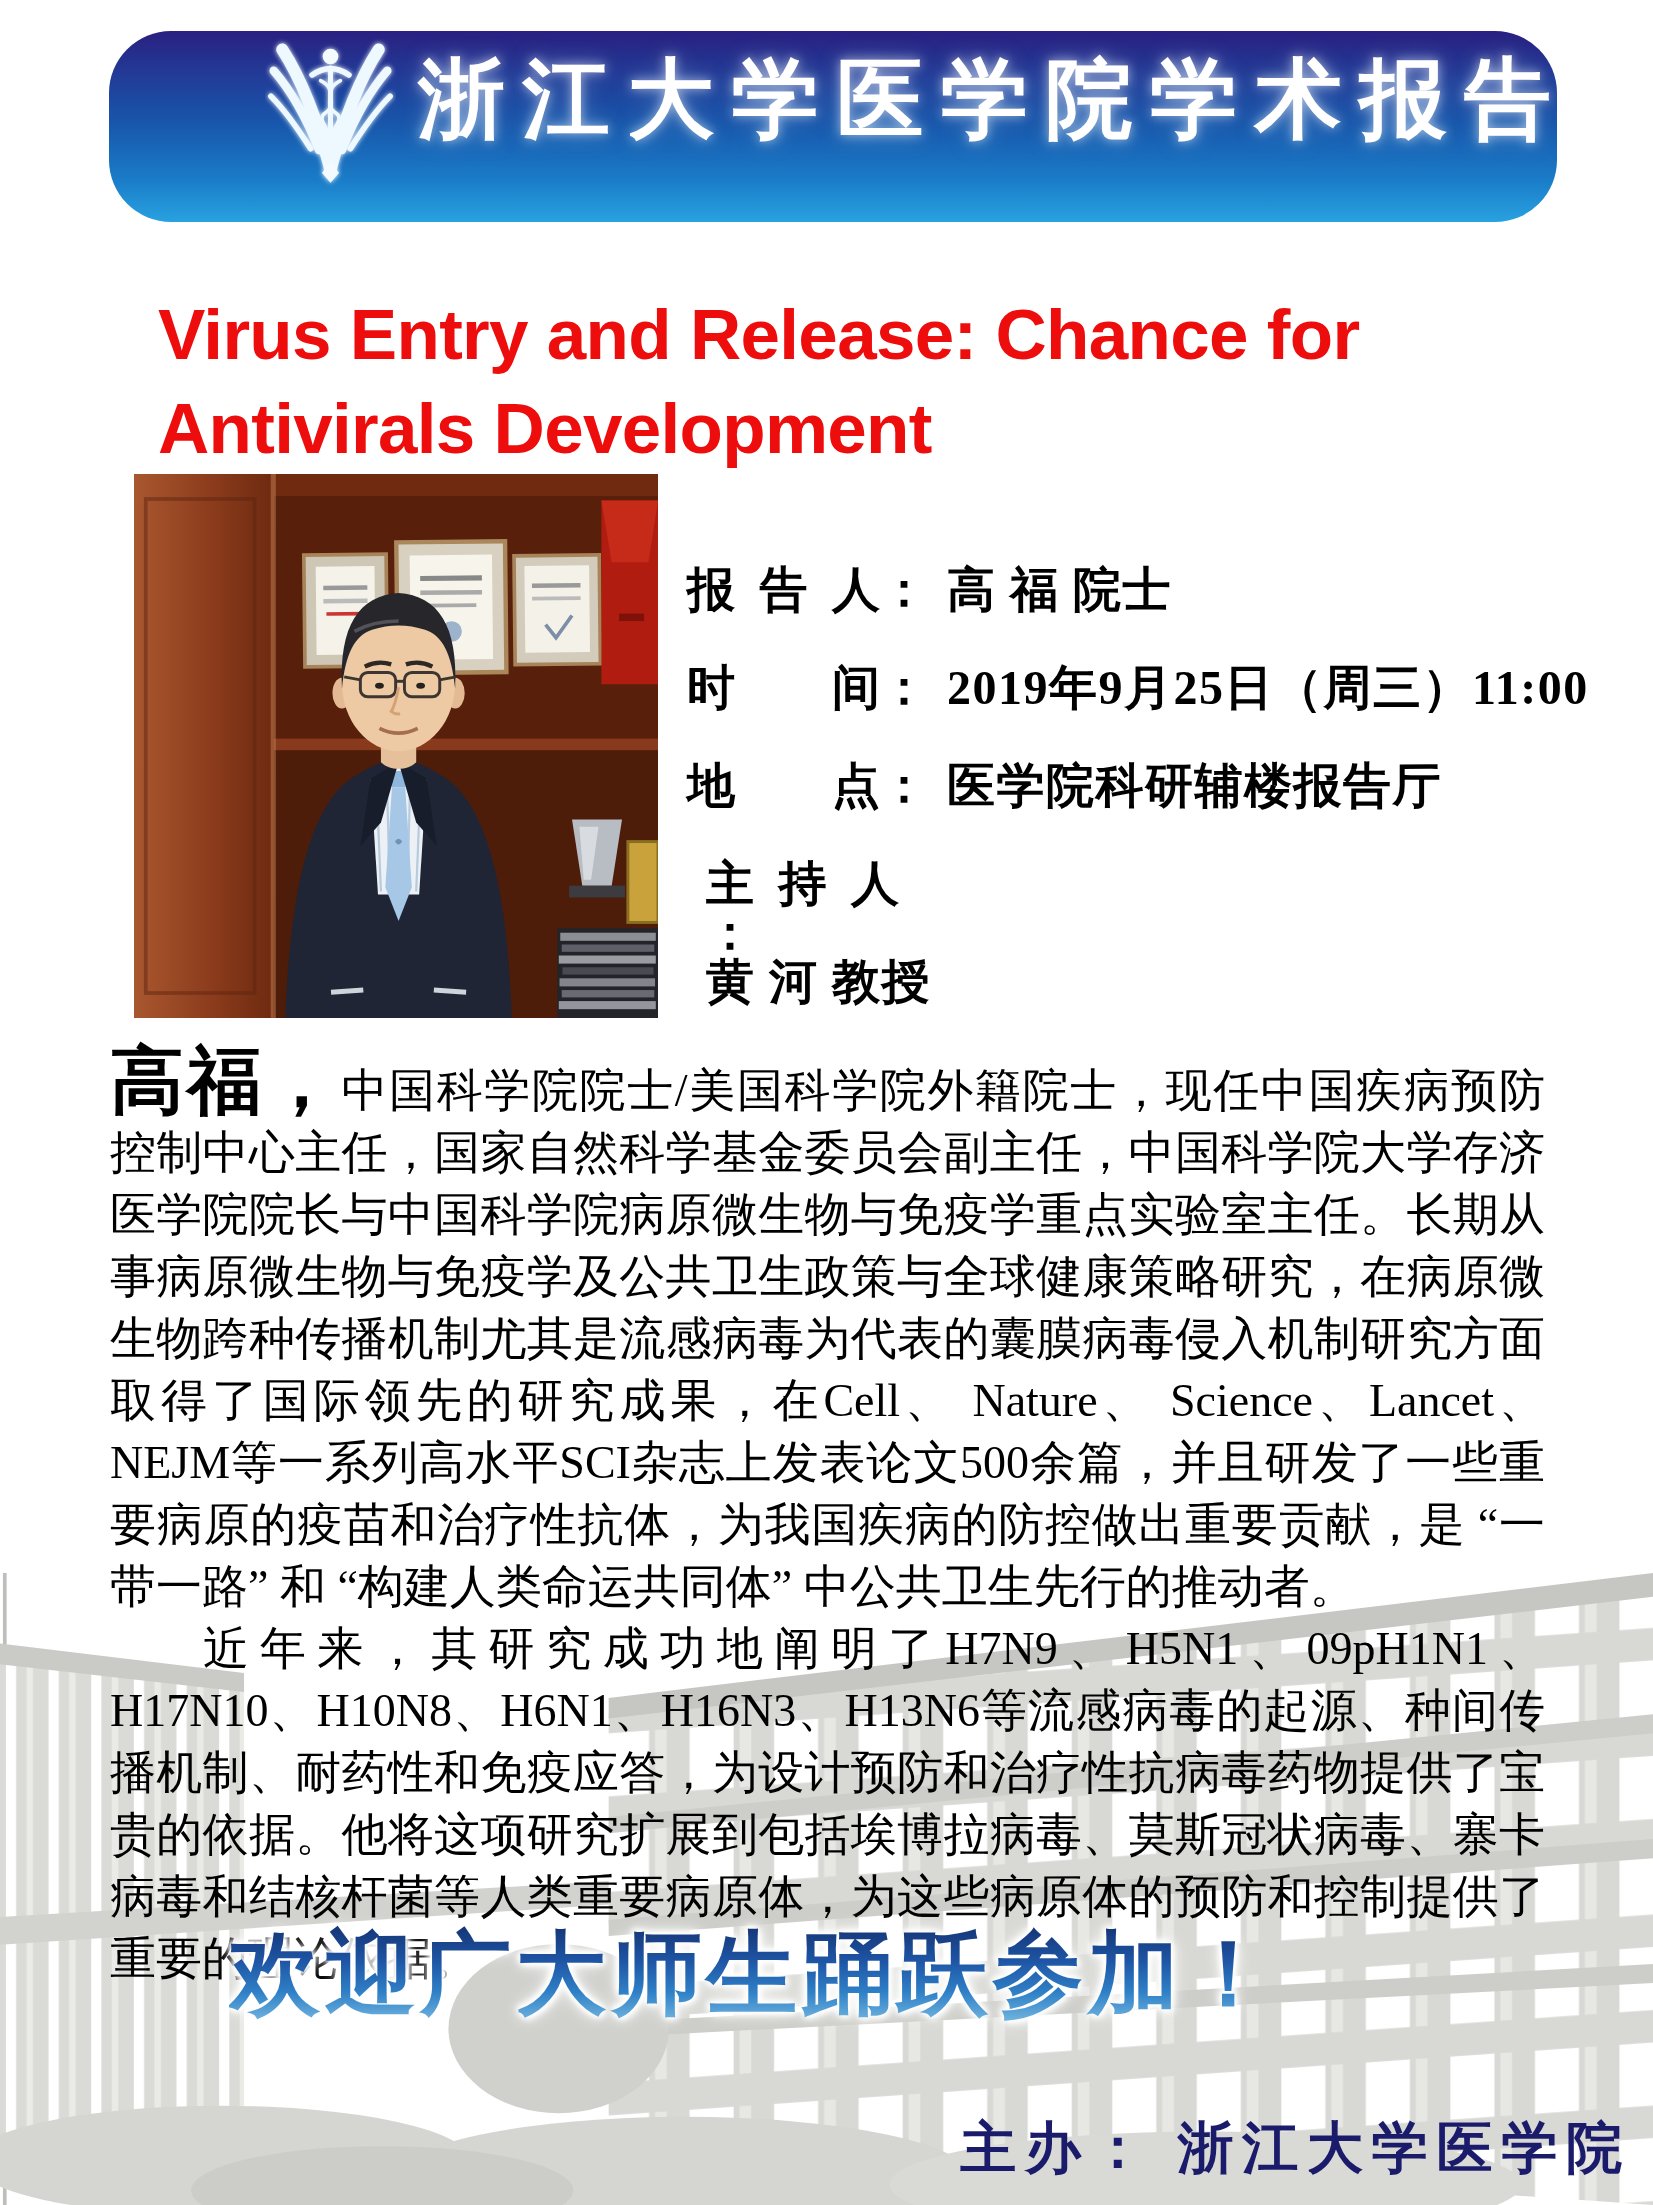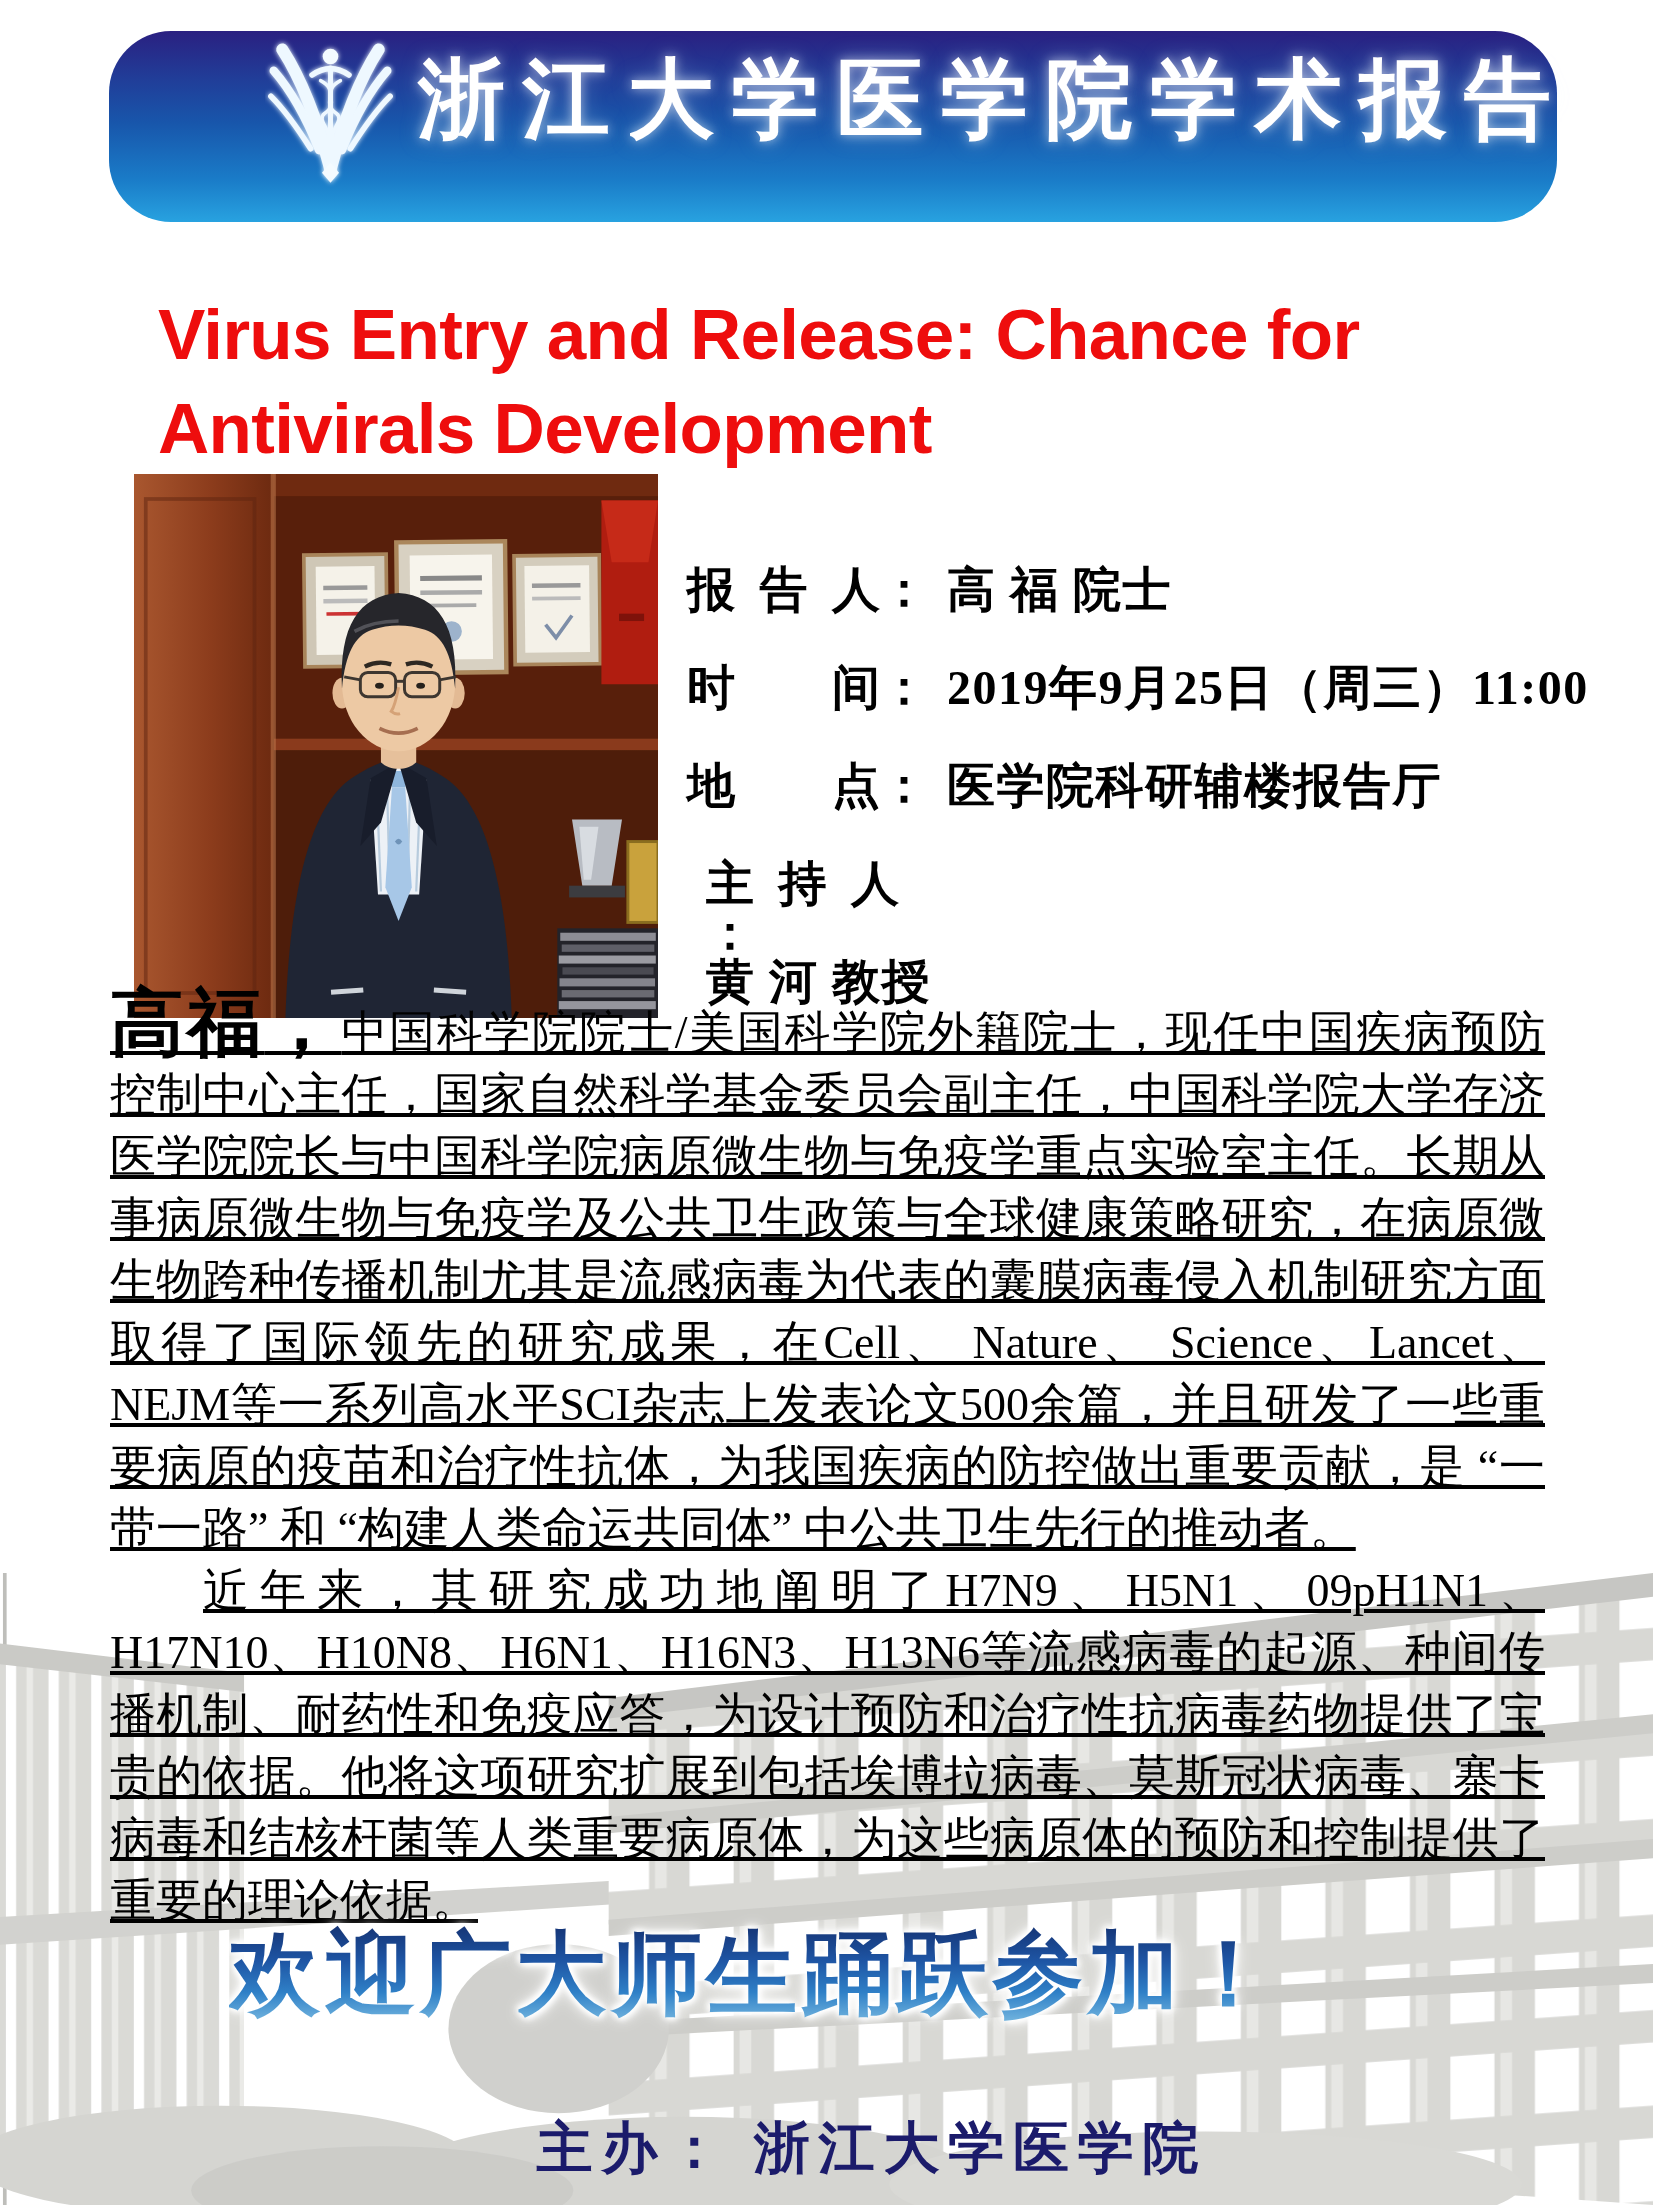--- a/index.html
+++ b/index.html
@@ -27,40 +27,40 @@
 
   
   .info{position:absolute;left:687px;top:565px;width:912px;font-weight:bold;font-size:48px;line-height:49px;}
   .info-row{display:flex;align-items:baseline;margin-bottom:49px;white-space:nowrap;}
   .info-row:last-child{margin-bottom:0;flex-direction:column;}
   .info-label{display:inline-block;width:193px;text-align:justify;text-align-last:justify;}
   .info-colon{display:inline-block;}
   .info-value{display:inline-block;margin-left:19px;letter-spacing:1.5px;}
 
   
-  .bio{position:absolute;left:110px;top:992px;width:1435px;z-index:2;
-       font-size:46px;line-height:62px;text-align:justify;text-decoration:underline;}
+  .bio{position:absolute;left:110px;top:1050px;width:1435px;z-index:2;
+       font-size:46px;line-height:62px;text-align:justify;}
   .bio p{margin:0;}
   .bio .lead{font-size:74px;font-weight:bold;letter-spacing:1.5px;}
   .bio .para2-indent{text-indent:93px;}
 
   
   .watermark{position:absolute;left:0;top:1573px;width:1654px;height:632px;z-index:0;opacity:.92;}
 
   
   .welcome-wrap{position:absolute;left:0;top:1913px;width:1442px;text-align:center;z-index:2;}
   .welcome{position:relative;display:inline-block;margin-left:66px;
            font-family:"DejaVu Sans","Liberation Sans",sans-serif;font-weight:bold;
            font-size:91px;letter-spacing:4.4px;white-space:nowrap;}
   .welcome .glow{position:absolute;left:0;top:0;width:100%;color:rgba(255,255,255,0);
            text-shadow:0 0 7.4px #fff,0 0 13.2px #fff,0 0 19px #fff,2.2px 2.2px 5.9px #fff,-2.2px -2.2px 5.9px #fff;}
   .welcome .fill{position:relative;color:#2a66b8;
            background:linear-gradient(180deg,#14306f 0%,#1e55a4 38%,#2f80c7 68%,#7cbce2 100%);
            -webkit-background-clip:text;background-clip:text;-webkit-text-fill-color:transparent;}
-  .organizer{position:absolute;left:16px;top:2111px;width:1631px;text-align:center;z-index:2;
+  .organizer{position:absolute;left:0;top:2111px;width:1631px;text-align:right;z-index:2;
            font-weight:bold;font-size:56px;letter-spacing:8.8px;color:#1b1b6b;white-space:nowrap;}
   .organizer-inner{margin-left:81px;}
 </style>
 </head>
 <body>
 
 <div class="page">
 
   <div class="banner">
     <svg class="banner-logo" viewBox="0 0 180 220" aria-hidden="true">

